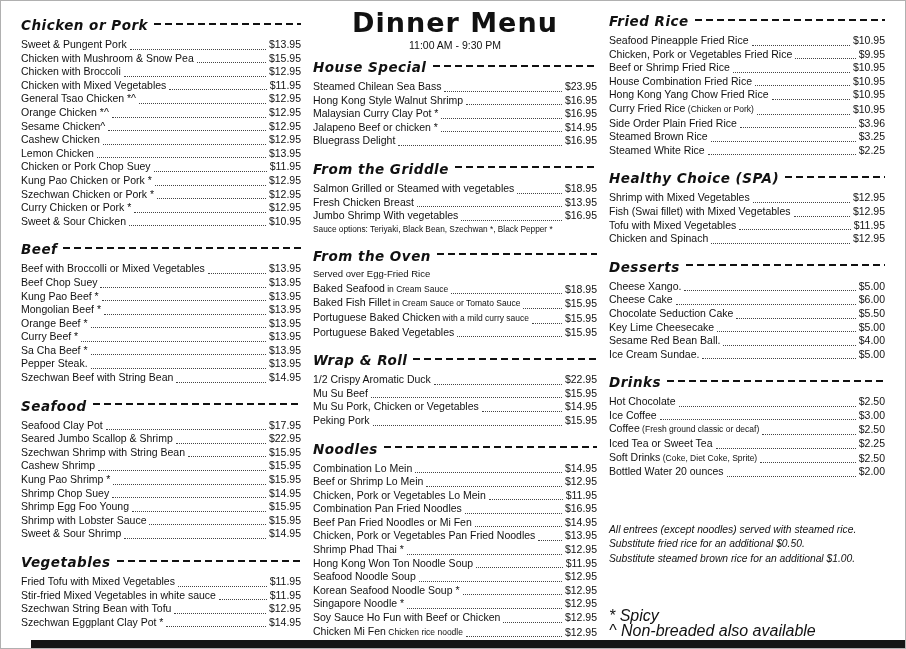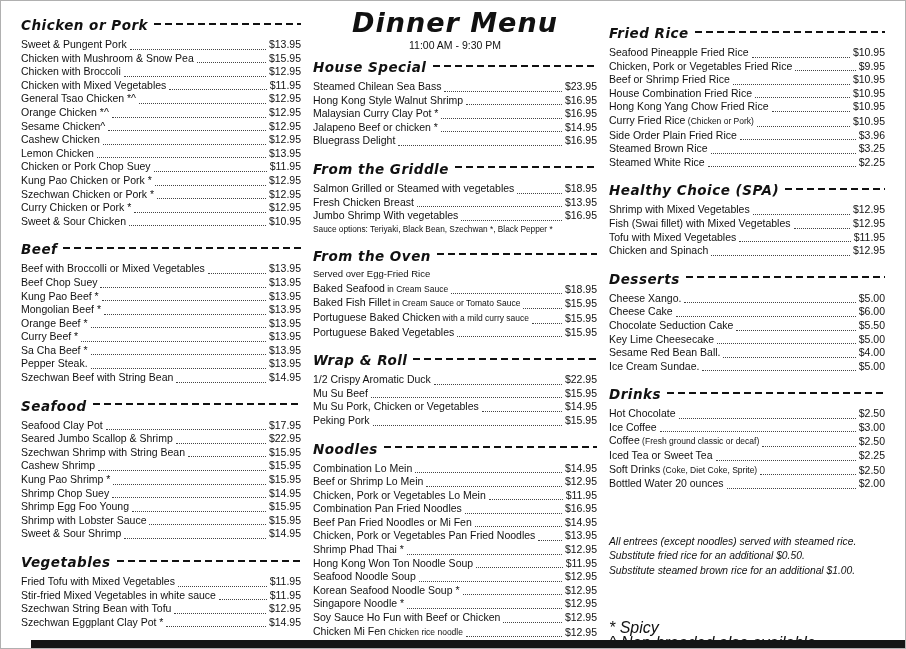--- a/index.html
+++ b/index.html
@@ -9,26 +9,26 @@
     background:#fff;
     border:1px solid #b0b0b0;
     box-sizing:border-box;
     font-family:"Liberation Sans",sans-serif;
     color:#111;
     overflow:hidden;
   }
   .col{position:absolute;top:0;box-sizing:border-box;}
   .col1{left:20px;width:280px;padding-top:16px;}
   .col2{left:312px;width:284px;padding-top:6px;}
-  .col3{left:608px;width:276px;padding-top:24px;}
+  .col3{left:608px;width:276px;padding-top:12px;}
 
   .title-block{text-align:center;margin-bottom:8px;}
   .menu-title{
     font-family:"DejaVu Sans",sans-serif;
-    font-weight:bold;font-style:italic;
+    font-weight:bold;
     font-size:27px;letter-spacing:1px;
   }
   .menu-hours{font-size:10.5px;margin-top:1px;}
 
   .menu-section{margin-bottom:13px;}
   .sec-head{display:flex;align-items:center;margin-bottom:5px;}
   .sec-name{
     font-family:"DejaVu Sans",sans-serif;
     font-weight:bold;font-style:italic;
     font-size:13.5px;letter-spacing:0.5px;

